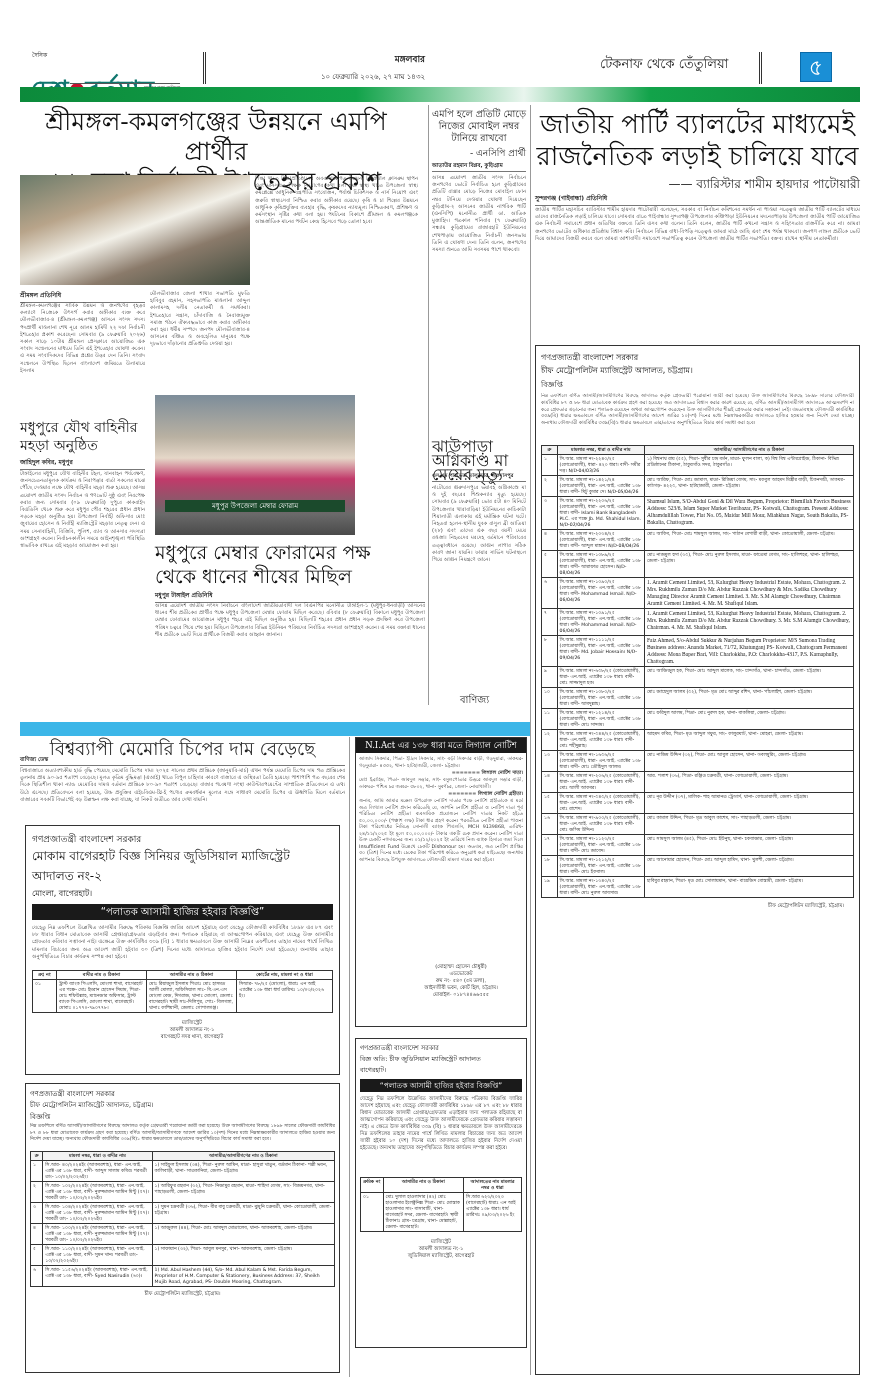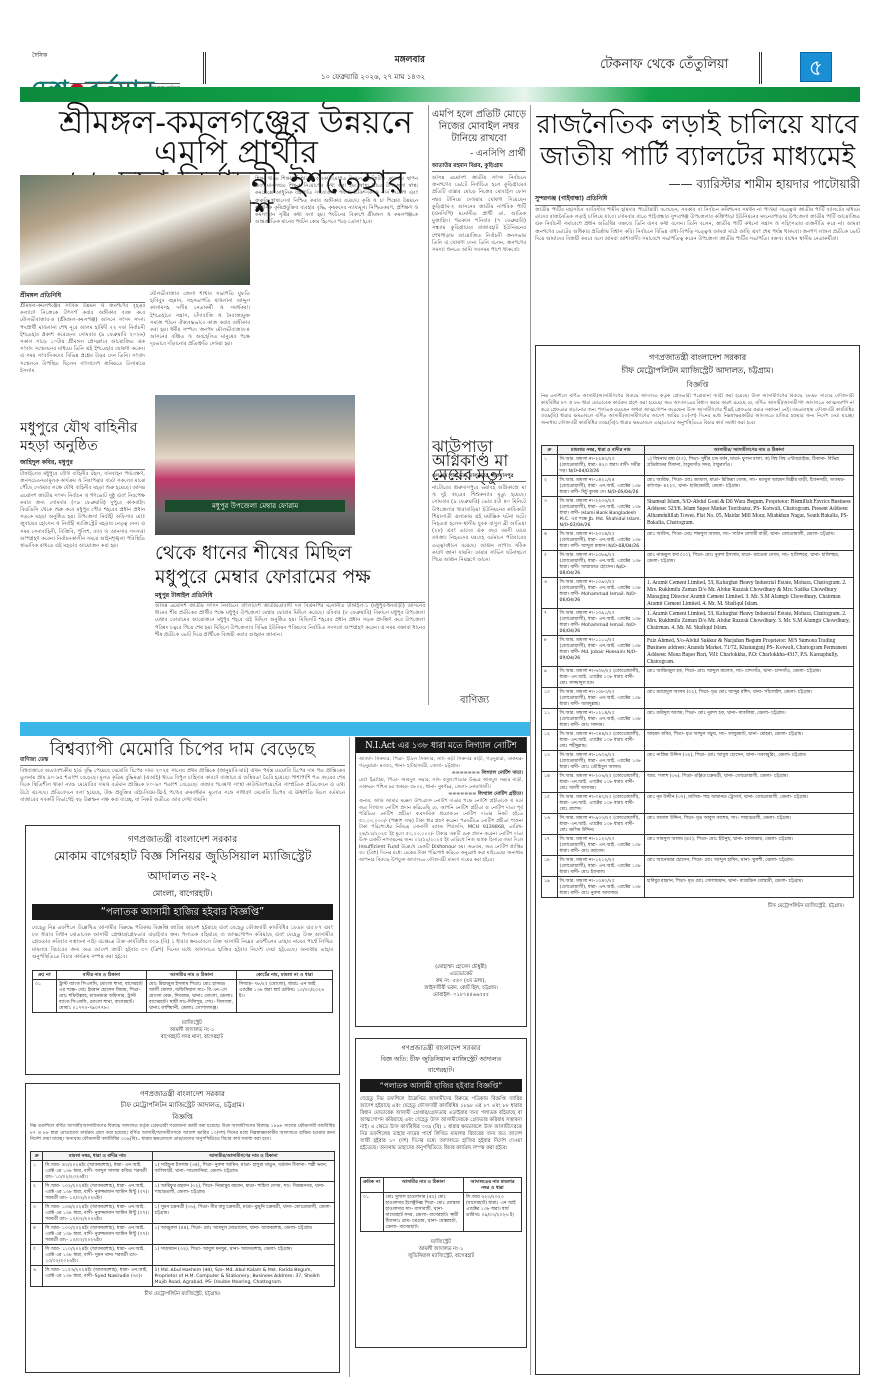--- a/index.html
+++ b/index.html
@@ -13,21 +13,21 @@
 .logo-tag{font-size:4.5px;color:#444;position:absolute;left:40px;top:33px;border-top:1px solid #555;padding-top:1px;width:110px;text-align:right}
 .vsep{width:3px;border-left:1px solid #333;border-right:1px solid #333}
 .greenbar{height:15px;background:linear-gradient(90deg,#0c8a3b 0%,#12a34a 40%,#e9f5ee 60%,#12a34a 75%,#0c8a3b 100%)}
 .pagenum{background:#1a8fd6;color:#fff;font-size:22px;text-align:center;line-height:30px;border:1px solid #0a6aa8}
 .head1{font-size:30px;line-height:34px;text-align:center;color:#111;font-family:"DejaVu Serif",serif}
 .head2{font-size:22px;line-height:26px;color:#111;font-family:"DejaVu Serif",serif}
 .byline{font-size:6px;font-weight:bold;color:#222;border-bottom:1px solid #777;padding-bottom:1px}
 .photo{background:linear-gradient(160deg,#6b7b6a,#b8a48a 30%,#f2f0e8 50%,#8a7a6a 70%,#3d4a3c)}
 .photo2{background:linear-gradient(180deg,#7d8d9a 0%,#b9b1a2 30%,#e5d7c8 45%,#c13a6a 60%,#6a6a6a 85%,#4a4a4a)}
 .box{border:1.5px solid #333}
-.notice-title{font-size:9px;text-align:center;color:#111}
+.notice-title{font-size:9px;text-align:left;color:#111}
 .black-band{background:#1a1a1a;color:#fff;text-align:center}
 .bluebar{height:14px;background:#3cb6e8}
 table.nt{border-collapse:collapse;width:100%;font-size:4.6px;line-height:6px}
 table.nt th,table.nt td{border:0.8px solid #333;padding:1px 2px;vertical-align:top;text-align:left;color:#222}
 table.nt th{font-weight:bold;text-align:center}
 .shade{background:#f3f3f3}
 </style>
 </head>
 <body>
 
@@ -41,53 +41,53 @@
 <div class="abs vsep" style="left:203px;top:52px;height:32px"></div>
 <div class="abs" style="left:300px;top:52px;width:125px;text-align:right">
   <div style="font-size:9px;font-weight:bold">মঙ্গলবার</div>
   <div style="font-size:7px;margin-top:4px;white-space:nowrap">১০ ফেব্রুয়ারি ২০২৬, ২৭ মাঘ ১৪৩২</div>
 </div>
 <div class="abs" style="left:600px;top:54px;font-size:13px">টেকনাফ থেকে তেঁতুলিয়া</div>
 <div class="abs vsep" style="left:759px;top:52px;height:32px"></div>
 <div class="abs pagenum" style="left:800px;top:52px;width:32px;height:30px">৫</div>
 <div class="abs greenbar" style="left:20px;top:87px;width:840px"></div>
 
-<div class="abs head1" style="left:36px;top:107px;width:400px;font-size:32px;line-height:30px">
+<div class="abs head1" style="left:16px;top:107px;width:400px;font-size:25px;line-height:30px">
   <div>শ্রীমঙ্গল-কমলগঞ্জের উন্নয়নে এমপি প্রার্থীর</div>
   <div>২২ দফা নির্বাচনী ইশতেহার প্রকাশ</div>
 </div>
 <div class="abs photo" style="left:20px;top:175px;width:230px;height:110px"></div>
 <div class="abs txt" style="left:255px;top:175px;width:163px;height:180px">শিক্ষা খাতে শিক্ষাপ্রতিষ্ঠানের অবকাঠামোগত উন্নয়ন, ডিজিটাল ক্লাসরুম স্থাপন এবং মানসম্মত শিক্ষক নিয়োগের কথা বলা হয়। স্বাস্থ্য খাতে উপজেলা স্বাস্থ্য কমপ্লেক্সে আধুনিক যন্ত্রপাতি সংযোজন, পর্যাপ্ত চিকিৎসক ও নার্স নিয়োগ এবং জরুরি স্বাস্থ্যসেবা নিশ্চিত করার অঙ্গীকার রয়েছে। কৃষি ও চা শিল্পের উন্নয়নে আধুনিক কৃষিপ্রযুক্তির ব্যবহার বৃদ্ধি, কৃষকদের ন্যায্যমূল্য নিশ্চিতকরণ, প্রশিক্ষণ ও কর্মসংস্থান সৃষ্টির কথা বলা হয়। পর্যটনের বিকাশে শ্রীমঙ্গল ও কমলগঞ্জকে আন্তর্জাতিক মানের পর্যটন কেন্দ্র হিসেবে গড়ে তোলা হবে।</div>
 <div class="abs byline" style="left:20px;top:290px;width:125px">শ্রীমঙ্গল প্রতিনিধি</div>
 <div class="abs txt" style="left:20px;top:302px;width:125px;height:110px">শ্রীমঙ্গল-কমলগঞ্জের সার্বিক উন্নয়ন ও জনগণের বৃহত্তর কল্যাণে নিজেকে উৎসর্গ করার অঙ্গীকার ব্যক্ত করে মৌলভীবাজার-৪ (শ্রীমঙ্গল-কমলগঞ্জ) আসনে সংসদ সদস্য পদপ্রার্থী মাওলানা শেখ নূরে আলম হামিদী ২২ দফা নির্বাচনী ইশতেহার প্রকাশ করেছেন। সোমবার (৯ ফেব্রুয়ারি ২০২৬) সকাল সাড়ে ১০টায় শ্রীমঙ্গল প্রেসক্লাবে আয়োজিত এক সংবাদ সম্মেলনের মাধ্যমে তিনি এই ইশতেহার ঘোষণা করেন। এ সময় সংবাদিকদের বিভিন্ন প্রশ্নের উত্তর দেন তিনি। সংবাদ সম্মেলনে উপস্থিত ছিলেন বাংলাদেশ জমিয়তে উলামায়ে ইসলাম</div>
 <div class="abs txt" style="left:150px;top:290px;width:100px;height:120px">মৌলভীবাজার জেলা শাখার সভাপতি মুফতি হাবিবুর রহমান, সহসভাপতি মাওলানা আব্দুল কালামসহ দলীয় নেতাকর্মী ও সমর্থকরা। ইশতেহারে সন্ত্রাস, চাঁদাবাজি ও নৈরাজ্যমুক্ত সমাজ গঠনে ঐক্যবদ্ধভাবে কাজ করার অঙ্গীকার করা হয়। ধর্মীয় সম্পদে জনপদ মৌলভীবাজার-৪ আসনের বঞ্চিত ও অবহেলিত মানুষের পক্ষে দৃঢ়ভাবে দাঁড়ানোর প্রতিশ্রুতি দেওয়া হয়।</div>
 
 <div class="abs" style="left:432px;top:108px;width:94px;text-align:center;font-size:9.5px;line-height:12px">এমপি হলে প্রতিটি মোড়ে নিজের মোবাইল নম্বর টানিয়ে রাখবো</div>
 <div class="abs" style="left:432px;top:146px;width:94px;text-align:right;font-size:9px">- এনসিপি প্রার্থী</div>
 <div class="abs byline" style="left:432px;top:162px;width:94px;font-size:5.5px">আতাউর রহমান বিপ্লব, কুড়িগ্রাম</div>
 <div class="abs txt" style="left:432px;top:174px;width:94px;height:170px">আসন্ন ত্রয়োদশ জাতীয় সংসদ নির্বাচনে জনগণের ভোটে নির্বাচিত হলে কুড়িগ্রামের প্রতিটি রাস্তার মোড়ে নিজের মোবাইল ফোন নম্বর টানিয়ে দেওয়ার ঘোষণা দিয়েছেন কুড়িগ্রাম-২ আসনের জাতীয় নাগরিক পার্টি (এনসিপি) মনোনীত প্রার্থী ডা. আতিক মুজাহিদ। গতকাল শনিবার (৭ ফেব্রুয়ারি) সন্ধ্যায় কুড়িগ্রামের রাজারহাট ইউনিয়নের শেখপাড়ায় আয়োজিত নির্বাচনী জনসভায় তিনি এ ঘোষণা দেন। তিনি বলেন, জনগণের সমস্যা শুনতে আমি সবসময় পাশে থাকবো।</div>
 
 <div class="abs head1" style="left:535px;top:108px;width:325px;font-size:26px;line-height:32px">
+  <div>জাতীয় পার্টি ব্যালটের মাধ্যমেই</div>
   <div>রাজনৈতিক লড়াই চালিয়ে যাবে</div>
-  <div>জাতীয় পার্টি ব্যালটের মাধ্যমেই</div>
 </div>
 <div class="abs" style="left:600px;top:175px;width:260px;text-align:right;font-size:12px">—— ব্যারিস্টার শামীম হায়দার পাটোয়ারী</div>
 <div class="abs byline" style="left:535px;top:193px;width:325px">সুন্দরগঞ্জ (গাইবান্ধা) প্রতিনিধি</div>
 <div class="abs txt" style="left:535px;top:206px;width:325px;height:120px">জাতীয় পার্টির মহাসচিব ব্যারিস্টার শামীম হায়দার পাটোয়ারী বলেছেন, সরকার বা নির্বাচন কমিশনের সমর্থন না পাওয়া সত্ত্বেও জাতীয় পার্টি ব্যালটের মাধ্যমে তাদের রাজনৈতিক লড়াই চালিয়ে যাবে। সোমবার রাতে গাইবান্ধার সুন্দরগঞ্জ উপজেলার কঞ্চিপাড়া ইউনিয়নের মদনেরপাড়ায় উপজেলা জাতীয় পার্টি আয়োজিত এক নির্বাচনী সমাবেশে প্রধান অতিথির বক্তব্যে তিনি এসব কথা বলেন। তিনি বলেন, জাতীয় পার্টি কখনো সন্ত্রাস ও সহিংসতার রাজনীতি করে না। আমরা জনগণের ভোটের অধিকার প্রতিষ্ঠায় বিশ্বাস করি। নির্বাচনে বিভিন্ন বাধা-বিপত্তি সত্ত্বেও আমরা মাঠে আছি এবং শেষ পর্যন্ত থাকবো। জনগণ লাঙ্গল প্রতীকে ভোট দিয়ে আমাদের বিজয়ী করবে বলে আমরা আশাবাদী। সমাবেশে সভাপতিত্ব করেন উপজেলা জাতীয় পার্টির সভাপতি। বক্তব্য রাখেন স্থানীয় নেতাকর্মীরা।</div>
 
 <div class="abs head2" style="left:20px;top:418px;width:125px;font-size:14px;line-height:18px">মধুপুরে যৌথ বাহিনীর মহড়া অনুষ্ঠিত</div>
 <div class="abs byline" style="left:20px;top:457px;width:125px">জাহিদুল কবির, মধুপুর</div>
 <div class="abs txt" style="left:20px;top:470px;width:125px;height:230px">টাঙ্গাইলের মধুপুরে যৌথ বাহিনীর টহল, যানবাহন পর্যবেক্ষণ, জনসচেতনতামূলক কার্যক্রম ও নিরাপত্তার বার্তা সকলের মাঝে পৌঁছে দেওয়ার লক্ষে যৌথ বাহিনীর মহড়া শুরু হয়েছে। আসন্ন ত্রয়োদশ জাতীয় সংসদ নির্বাচন ও গণভোট সুষ্ঠু এবং নিরপেক্ষ করার জন্য সোমবার (০৯ ফেব্রুয়ারি) দুপুরে কাকরাইদ বিএডিসি থেকে শুরু করে মধুপুর পৌর শহরের প্রধান প্রধান সড়কে মহড়া অনুষ্ঠিত হয়। উপজেলা নির্বাহী অফিসার মোঃ জুবায়ের হোসেন ও নির্বাহী ম্যাজিস্ট্রেট মহড়ার নেতৃত্ব দেন। এ সময় সেনাবাহিনী, বিজিবি, পুলিশ, র‍্যাব ও আনসার সদস্যরা অংশগ্রহণ করেন। নির্বাচনকালীন সময়ে আইনশৃঙ্খলা পরিস্থিতি স্বাভাবিক রাখতে এই মহড়ার আয়োজন করা হয়।</div>
 
 <div class="abs photo2" style="left:155px;top:395px;width:200px;height:140px">
   <div style="position:absolute;left:10px;top:105px;width:180px;height:12px;background:#1b4a2c;color:#fff;font-size:7px;text-align:center;line-height:12px">মধুপুর উপজেলা মেম্বার ফোরাম</div>
 </div>
 <div class="abs head2" style="left:155px;top:540px;width:270px;font-size:19px;line-height:24px">
+  <div>মধুপুরে মেম্বার ফোরামের পক্ষ</div>
   <div>থেকে ধানের শীষের মিছিল</div>
-  <div>মধুপুরে মেম্বার ফোরামের পক্ষ</div>
 </div>
 <div class="abs byline" style="left:155px;top:590px;width:270px">মধুপুর টাঙ্গাইল প্রতিনিধি</div>
 <div class="abs txt" style="left:155px;top:602px;width:270px;height:100px">আসন্ন ত্রয়োদশ জাতীয় সংসদ নির্বাচনে বাংলাদেশ জাতীয়তাবাদী দল বিএনপির মনোনীত টাঙ্গাইল-১ (মধুপুর-ধনবাড়ী) আসনের ধানের শীষ প্রতীকের প্রার্থীর পক্ষে মধুপুর উপজেলা মেম্বার ফোরাম মিছিল করেছে। রবিবার (৮ ফেব্রুয়ারি) বিকালে মধুপুর উপজেলা মেম্বার ফোরামের আয়োজনে মধুপুর শহরে এই মিছিল অনুষ্ঠিত হয়। মিছিলটি শহরের প্রধান প্রধান সড়ক প্রদক্ষিণ করে উপজেলা পরিষদ চত্বরে গিয়ে শেষ হয়। মিছিলে উপজেলার বিভিন্ন ইউনিয়ন পরিষদের নির্বাচিত সদস্যরা অংশগ্রহণ করেন। এ সময় বক্তারা ধানের শীষ প্রতীকে ভোট দিয়ে প্রার্থীকে বিজয়ী করার আহ্বান জানান।</div>
 
 <div class="abs head2" style="left:432px;top:440px;width:94px;font-size:16px;line-height:14px">ঝাউপাড়া অগ্নিকাণ্ড মা মেয়ের মৃত্যু</div>
 <div class="abs byline" style="left:432px;top:472px;width:94px;font-size:5px">এস এম পারভেজ তালুকদার, গুরুদাসপুর</div>
 <div class="abs txt" style="left:432px;top:484px;width:94px;height:200px">নাটোরের গুরুদাসপুরে ভয়াবহ অগ্নিকাণ্ডে মা ও দুই বছরের শিশুকন্যার মৃত্যু হয়েছে। সোমবার (৯ ফেব্রুয়ারি) ভোর ৫টা ৪০ মিনিটে উপজেলার খারাবাড়িয়া ইউনিয়নের কাচিকাটা শিয়ালাডী এলাকায় এই মর্মান্তিক ঘটনা ঘটে। নিহতরা হলেন-স্থানীয় যুবক রাসুল ব্রী আতিয়া (২৮) এবং তাদের এক বছর বয়সী মেয়ে রওজা। নিহতদের মরদেহ বর্তমানে পরিবারের তত্ত্বাবধানে রয়েছে। আগুন লাগার সঠিক কারণ জানা যায়নি। ফায়ার সার্ভিস ঘটনাস্থলে গিয়ে আগুন নিয়ন্ত্রণে আনে।</div>
 <div class="abs" style="left:460px;top:692px;font-size:10px">বাণিজ্য</div>
 
 <div class="abs bluebar" style="left:20px;top:722px;width:510px"></div>

